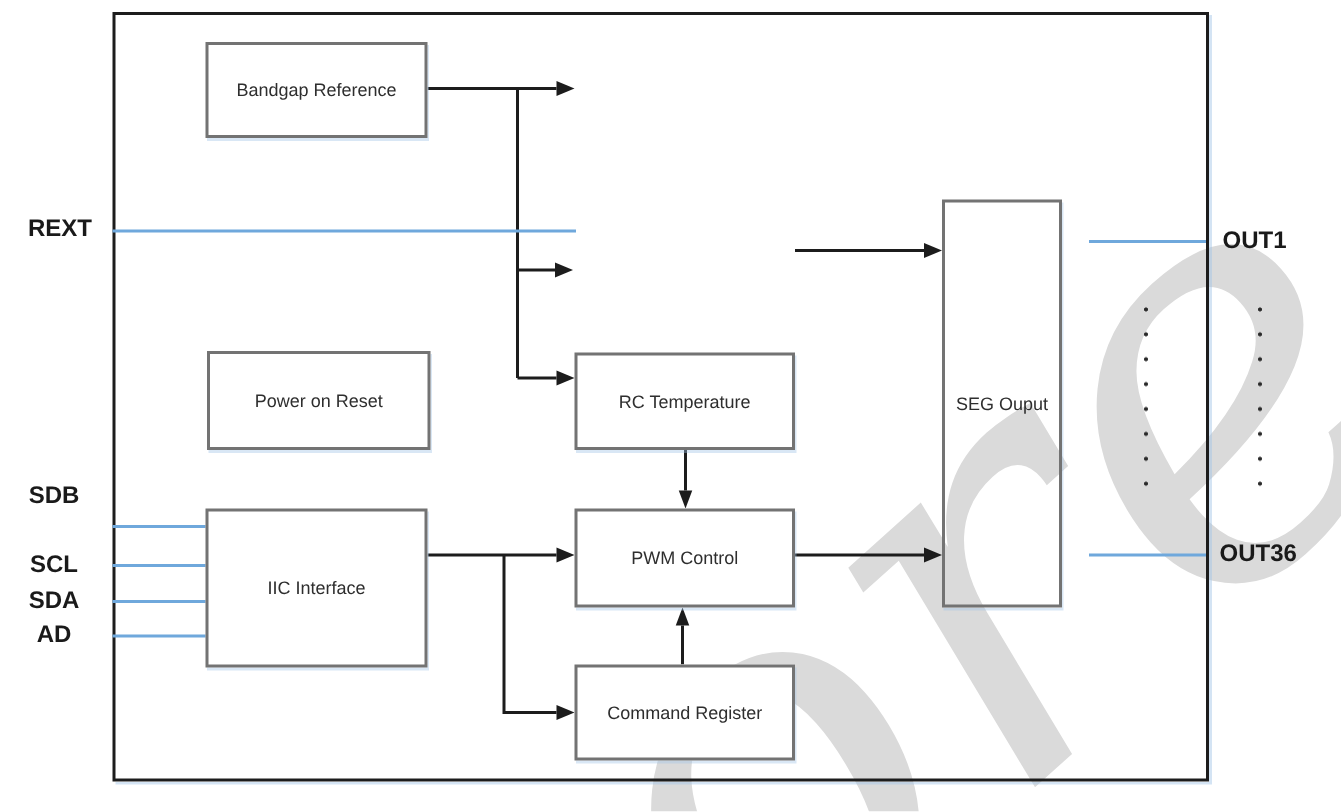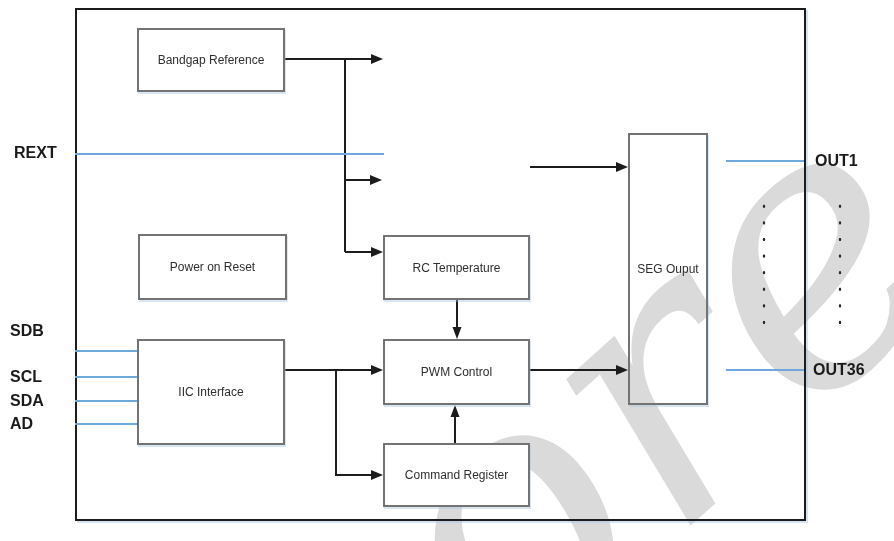--- a/index.html
+++ b/index.html
@@ -80,21 +80,21 @@
   .b-seg       { left: 628px; top: 133px; width: 80px; height: 272px; }
   
   .pin {
     position: absolute;
     font-weight: 700;
     font-size: 16px;
     color: #1a1a1a;
     z-index: 5;
     white-space: nowrap;
   }
-  .pin.left { width: 52px; text-align: left; }
+  .pin.left { width: 52px; text-align: center; }
   .p-rext  { left: 14px;  top: 144px; }
   .p-sdb   { left: 10px;  top: 322px; }
   .p-scl   { left: 10px;  top: 368px; }
   .p-sda   { left: 10px;  top: 392px; }
   .p-ad    { left: 10px;  top: 415px; }
   .p-out1  { left: 815px; top: 152px; }
   .p-out36 { left: 813px; top: 361px; }
   
   .dots {
     position: absolute;

